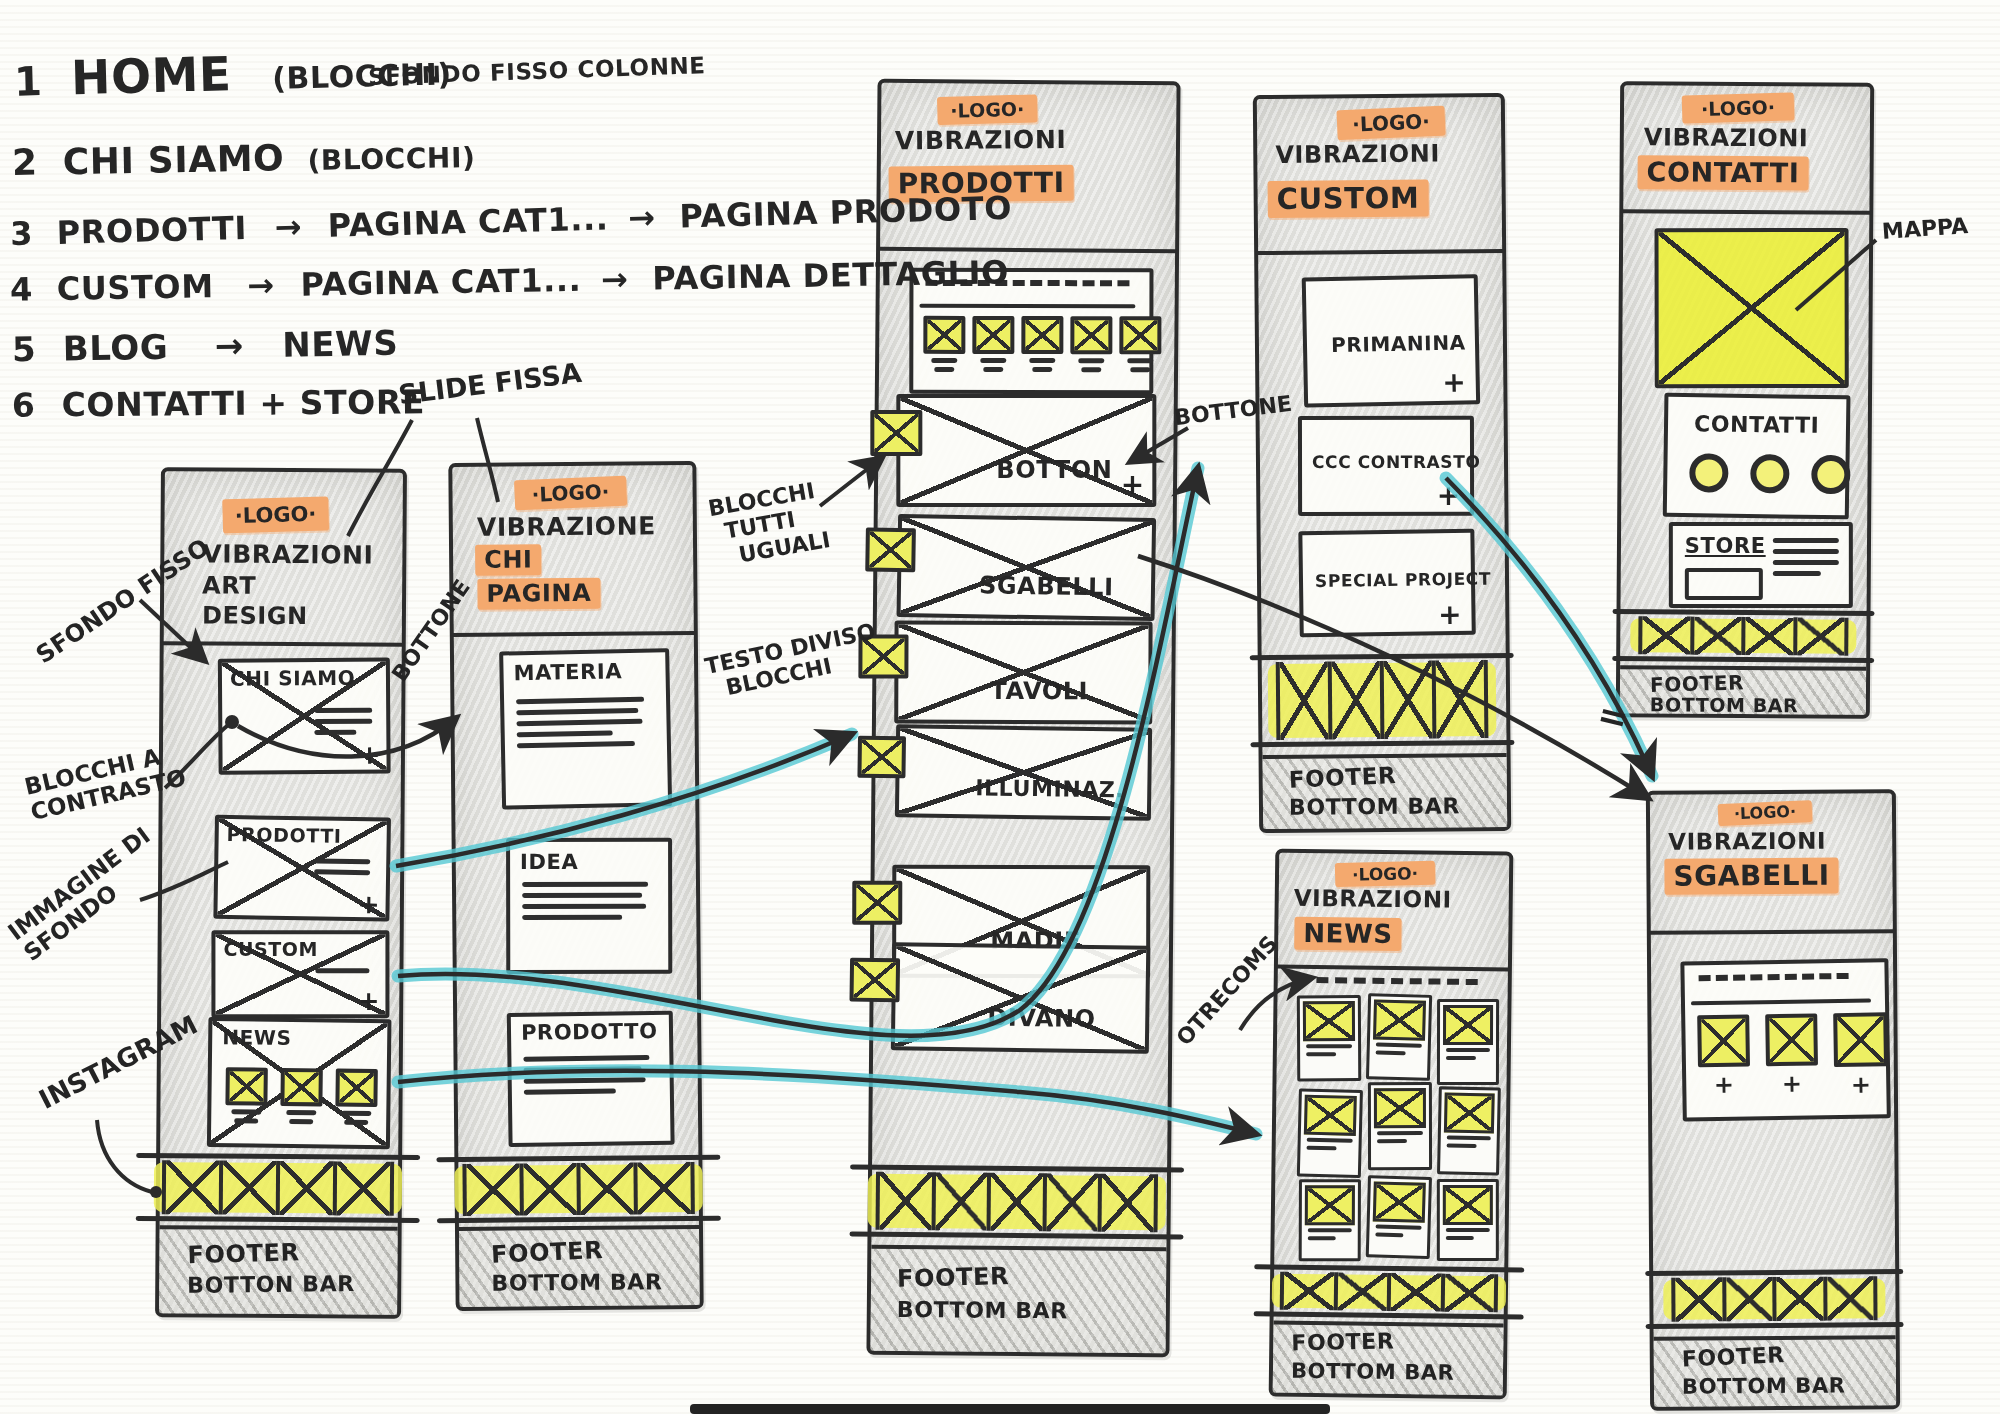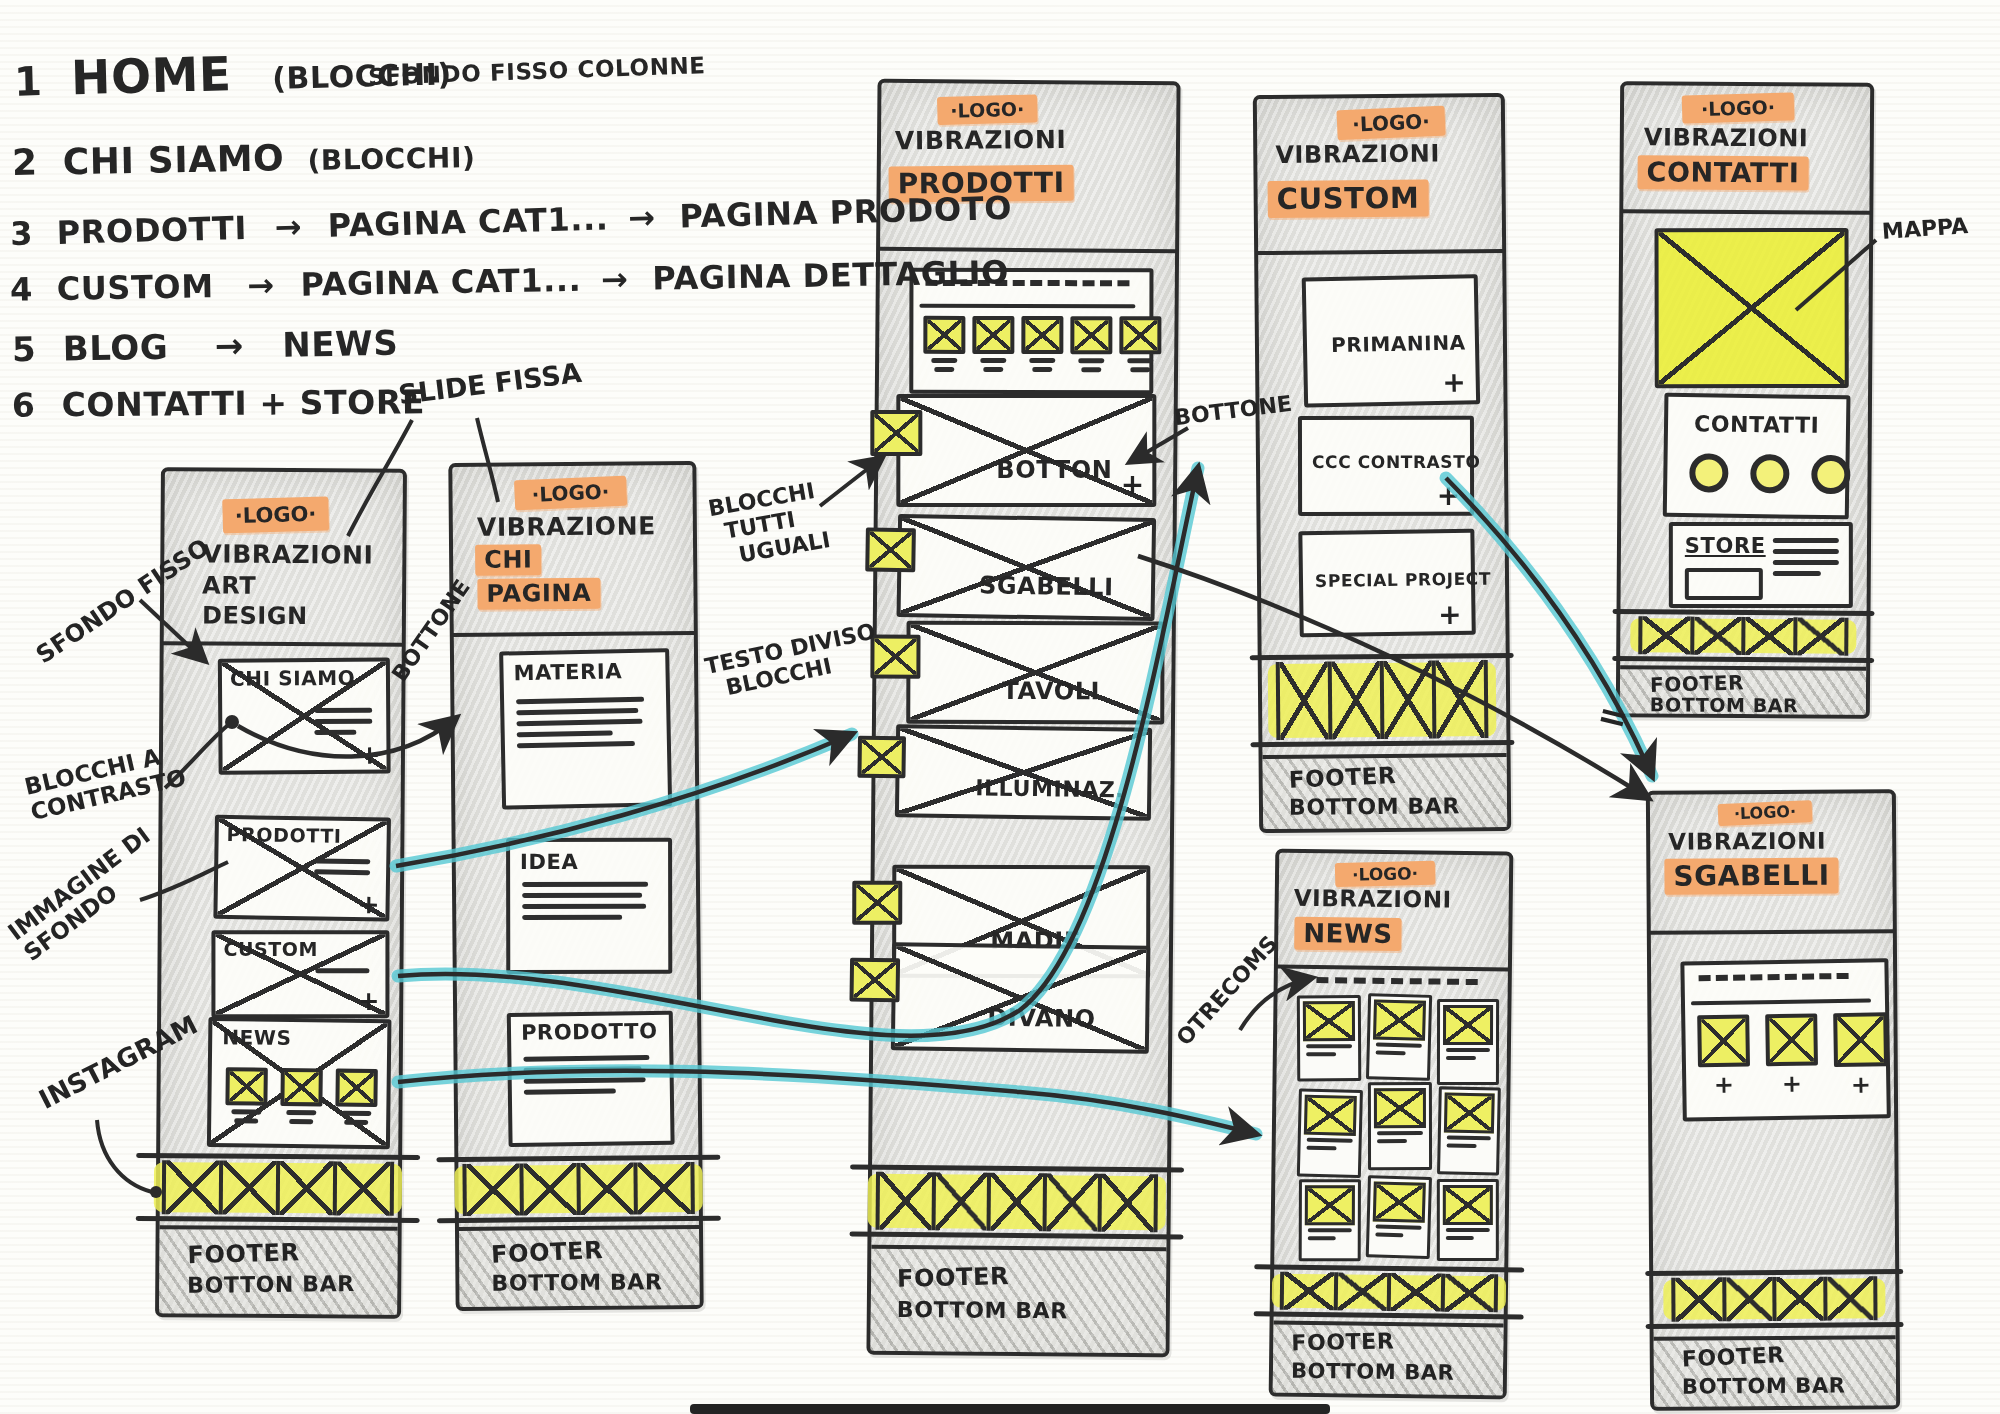--- a/index.html
+++ b/index.html
@@ -275,21 +275,21 @@
       <div class="xcross"></div>
       <div class="xbox abs" style="right:30px;top:12px;width:44px;height:38px;"></div>
       <div class="abs hand" style="left:96px;top:58px;font-size:24px;">BOTTON</div>
       <div class="plus" style="right:8px;bottom:2px;font-size:28px;">+</div>
     </div>
     <div class="blk" style="left:20px;top:432px;width:250px;height:95px;transform:rotate(.4deg);">
       <div class="xcross"></div>
       <div class="xbox abs" style="right:36px;top:10px;width:42px;height:36px;"></div>
       <div class="abs hand" style="left:78px;top:52px;font-size:24px;">SGABELLI</div>
     </div>
-    <div class="blk" style="left:30px;top:537px;width:250px;height:95px;transform:rotate(-.3deg);text-align:center;">
+    <div class="blk" style="left:18px;top:537px;width:250px;height:95px;transform:rotate(-.3deg);text-align:center;">
       <div class="xcross"></div>
       <div class="xbox abs" style="right:40px;top:10px;width:42px;height:36px;"></div>
       <div class="abs hand" style="left:92px;top:52px;font-size:24px;">TAVOLI</div>
     </div>
     <div class="blk" style="left:20px;top:642px;width:248px;height:85px;transform:rotate(.3deg);">
       <div class="xcross"></div>
       <div class="xbox abs" style="right:42px;top:8px;width:40px;height:34px;"></div>
       <div class="abs hand" style="left:76px;top:46px;font-size:22px;">ILLUMINAZ.</div>
     </div>
     <div class="blk" style="left:18px;top:745px;width:250px;height:105px;transform:rotate(-.4deg);margin-top:36px;">

